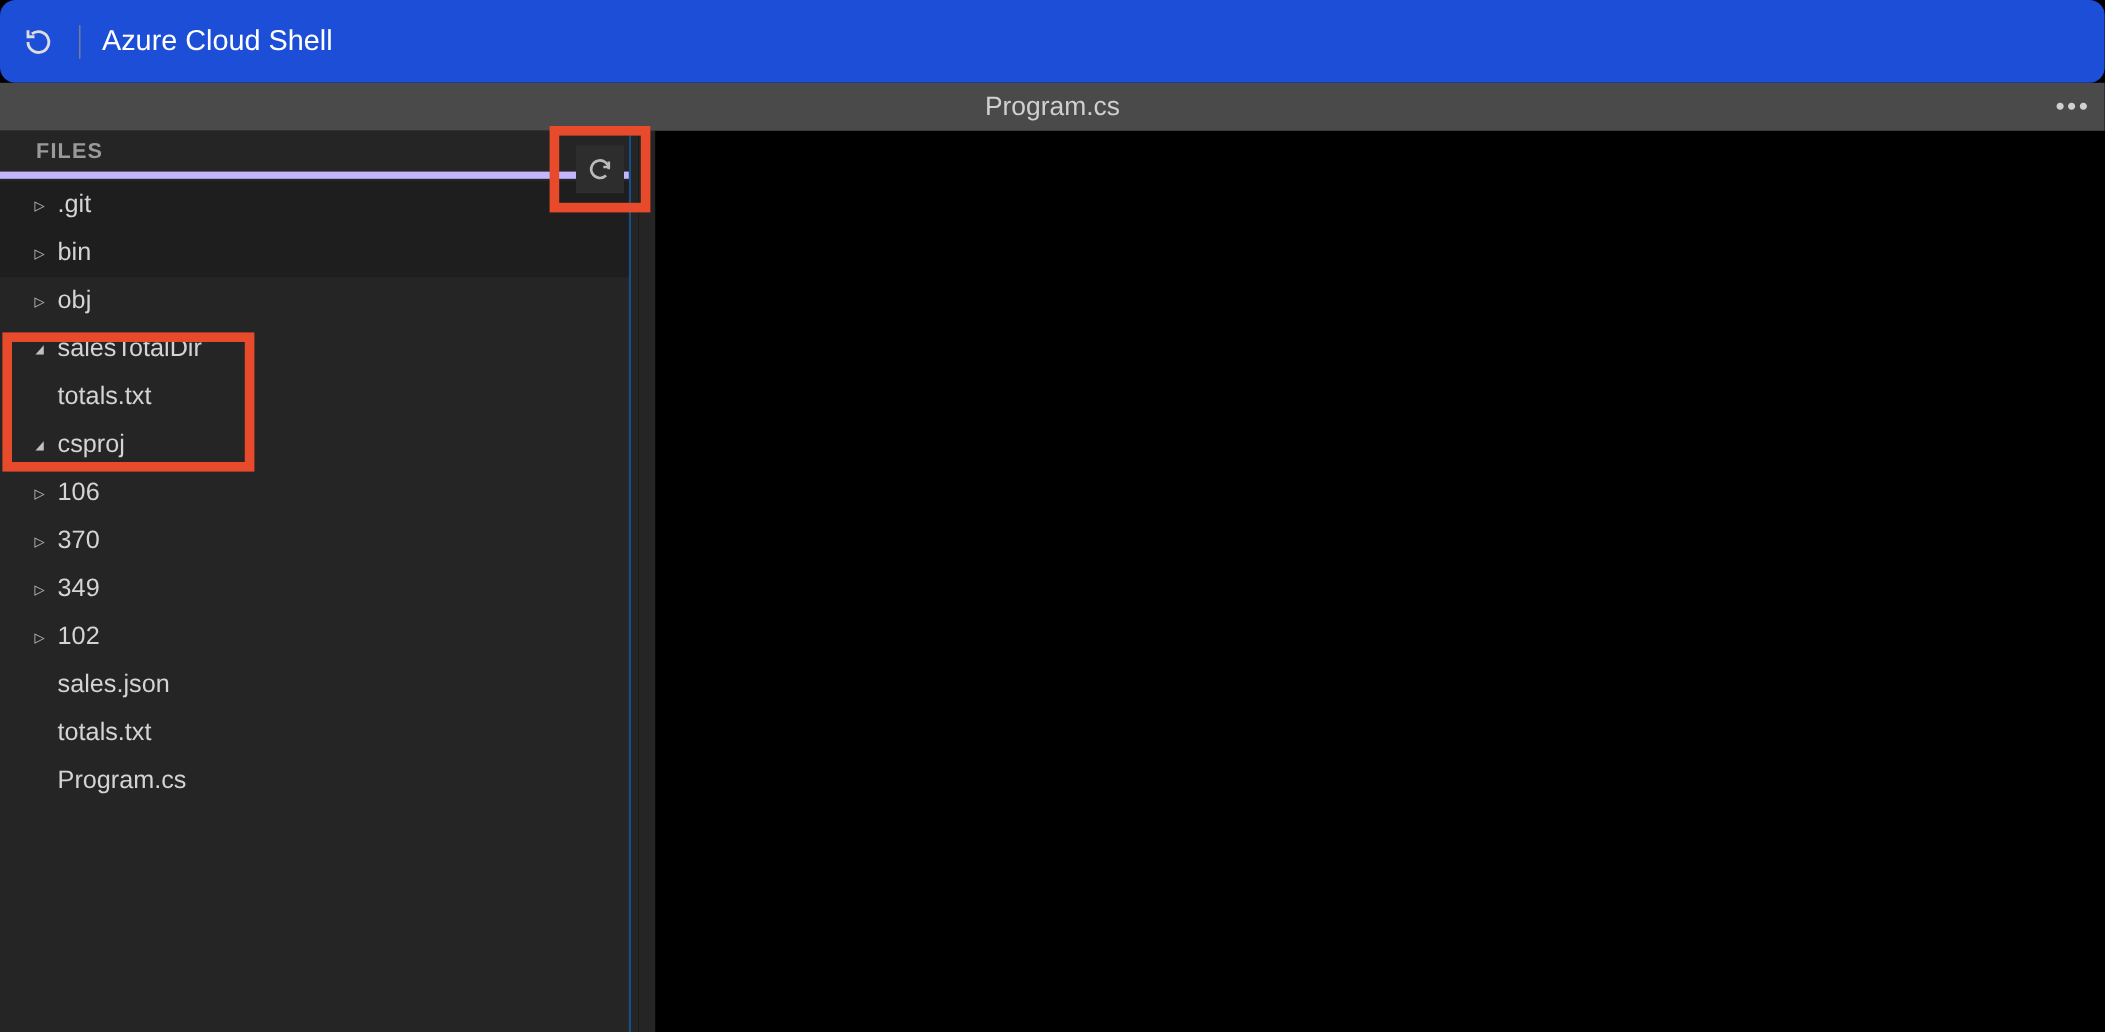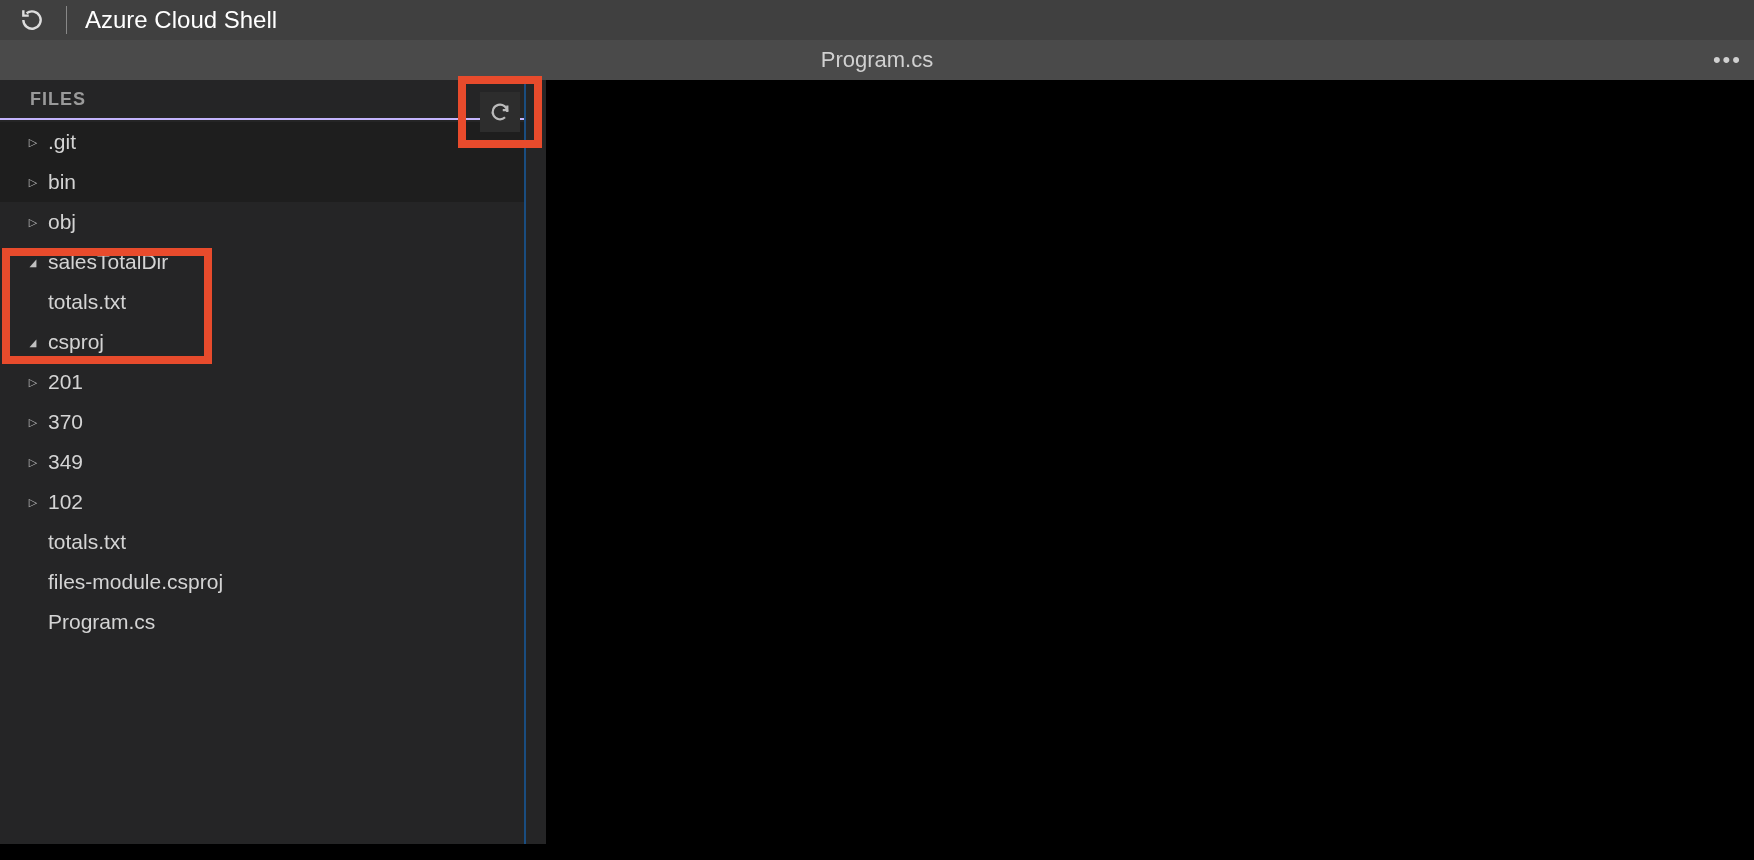--- a/index.html
+++ b/index.html
@@ -6,26 +6,27 @@
     body {
       font-family: "Segoe UI", -apple-system, Helvetica, Arial, sans-serif;
       background: #000;
       color: #e0e0e0;
       width: 1754px;
       height: 860px;
       overflow: hidden;
       font-size: 20px;
     }
     .top-header {
-      height: 40px;
-      background: #404040;
+      height: 69px;
+      background: #1d4ed8;
       display: flex;
       align-items: center;
       padding: 0 16px;
       gap: 18px;
+      border-radius: 13px;
     }
     .top-header .refresh-btn {
       width: 32px; height: 32px;
       display: flex; align-items: center; justify-content: center;
       cursor: pointer;
     }
     .top-header .divider {
       width: 1px; height: 28px; background: #888;
     }
     .top-header .title {
@@ -66,21 +67,21 @@
       flex-direction: column;
       position: relative;
     }
     .files-header {
       height: 40px;
       background: #252526;
       display: flex;
       align-items: center;
       justify-content: space-between;
       padding: 0 14px 0 30px;
-      border-bottom: 2px solid #c4b5fd;
+      border-bottom: 6px solid #c4b5fd;
     }
     .files-header .label {
       color: #9a9a9a;
       font-size: 18px;
       letter-spacing: 1px;
       font-weight: 600;
     }
     .refresh-box {
       position: absolute;
       top: -4px;
@@ -210,41 +211,41 @@
         <div class="tree-item lvl1">
           <span class="arrow"></span>
           <span>totals.txt</span>
         </div>
         <div class="tree-item">
           <span class="arrow" style="font-size: 10px; transform: scaleX(0.9);">◢</span>
           <span>csproj</span>
         </div>
         <div class="tree-item lvl1">
           <span class="arrow" style="font-size: 11px;">▷</span>
-          <span>201</span>
+          <span>106</span>
         </div>
         <div class="tree-item lvl1">
           <span class="arrow" style="font-size: 11px;">▷</span>
           <span>370</span>
         </div>
         <div class="tree-item lvl1">
           <span class="arrow" style="font-size: 11px;">▷</span>
           <span>349</span>
         </div>
         <div class="tree-item lvl1">
           <span class="arrow" style="font-size: 11px;">▷</span>
           <span>102</span>
         </div>
         <div class="tree-item lvl1">
           <span class="arrow"></span>
+          <span>sales.json</span>
+        </div>
+        <div class="tree-item lvl1">
+          <span class="arrow"></span>
           <span>totals.txt</span>
-        </div>
-        <div class="tree-item">
-          <span class="arrow"></span>
-          <span>files-module.csproj</span>
         </div>
         <div class="tree-item">
           <span class="arrow"></span>
           <span>Program.cs</span>
         </div>
       </div>
   </div>
   <div class="editor">
     <div class="gutter"></div>
   </div>

